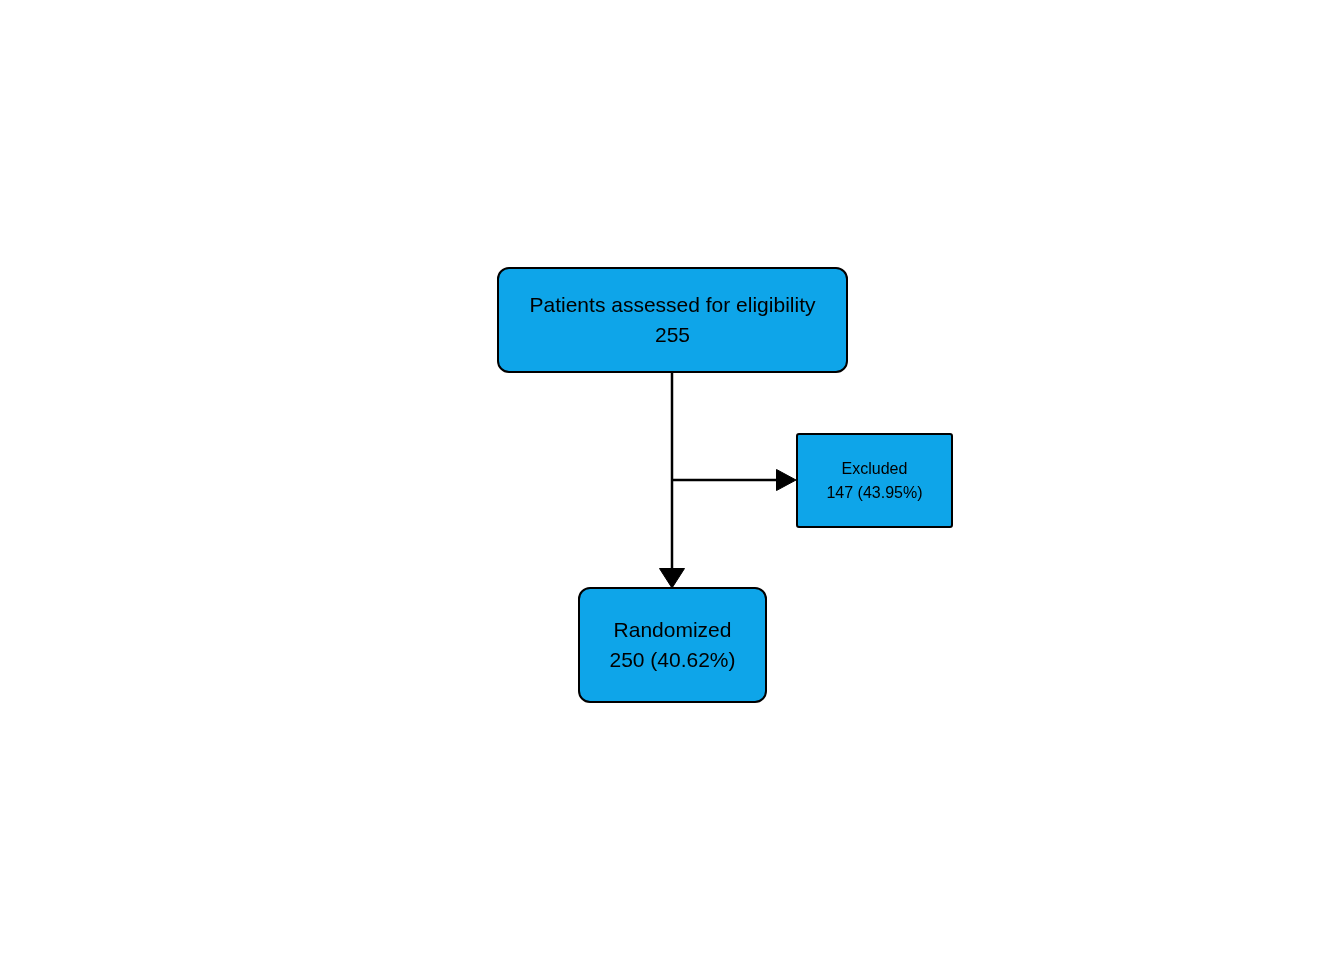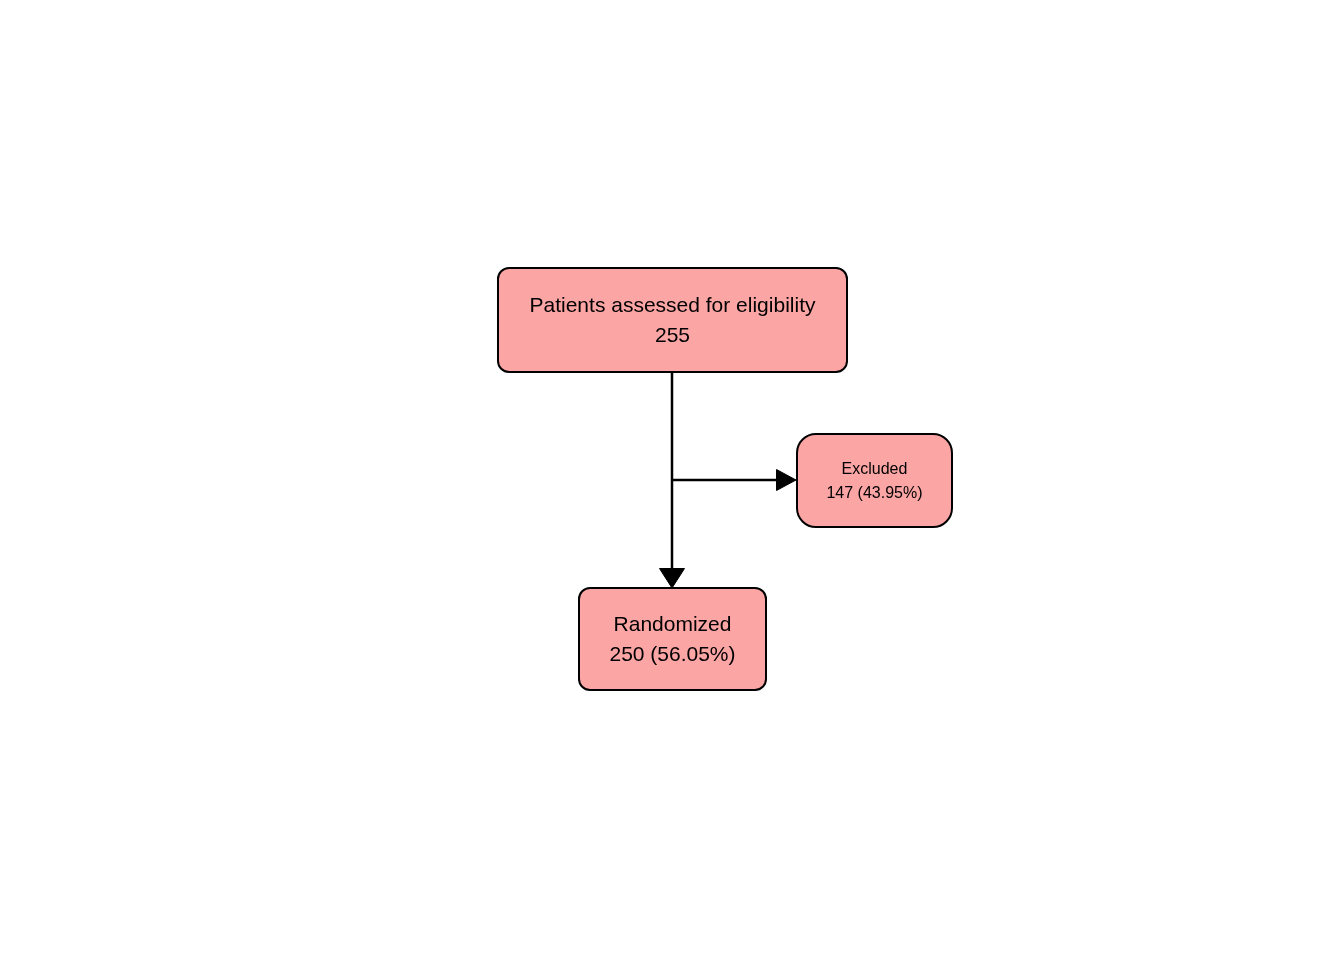--- a/index.html
+++ b/index.html
@@ -29,47 +29,47 @@
     stroke-width: 2.5;
   }
   .connectors polygon {
     fill: #000000;
     stroke: #000000;
     stroke-width: 1;
   }
   .node {
     position: absolute;
     box-sizing: border-box;
-    background: #fca5a5;
+    background: #0ea5e9;
     border: 2px solid #000000;
     border-radius: 12px;
     display: flex;
     flex-direction: column;
     align-items: center;
     justify-content: center;
     text-align: right;
   }
   .node-assessed {
     left: 497px;
     top: 267px;
     width: 351px;
     height: 106px;
   }
   .node-excluded {
     left: 796px;
     top: 433px;
     width: 157px;
     height: 95px;
-    border-radius: 20px;
+    border-radius: 3px;
   }
   .node-randomized {
     left: 578px;
     top: 587px;
     width: 189px;
-    height: 104px;
+    height: 116px;
   }
   .node .line {
     display: block;
     white-space: nowrap;
   }
   .text-lg .line {
     font-size: 21px;
     line-height: 30px;
   }
   .text-sm .line {
@@ -94,16 +94,16 @@
     <span class="line">255</span>
   </div>
 
   <div class="node node-excluded text-sm">
     <span class="line">Excluded</span>
     <span class="line">147 (43.95%)</span>
   </div>
 
   <div class="node node-randomized text-lg">
     <span class="line">Randomized</span>
-    <span class="line">250 (56.05%)</span>
+    <span class="line">250 (40.62%)</span>
   </div>
 
 </div>
 
 </body></html>

